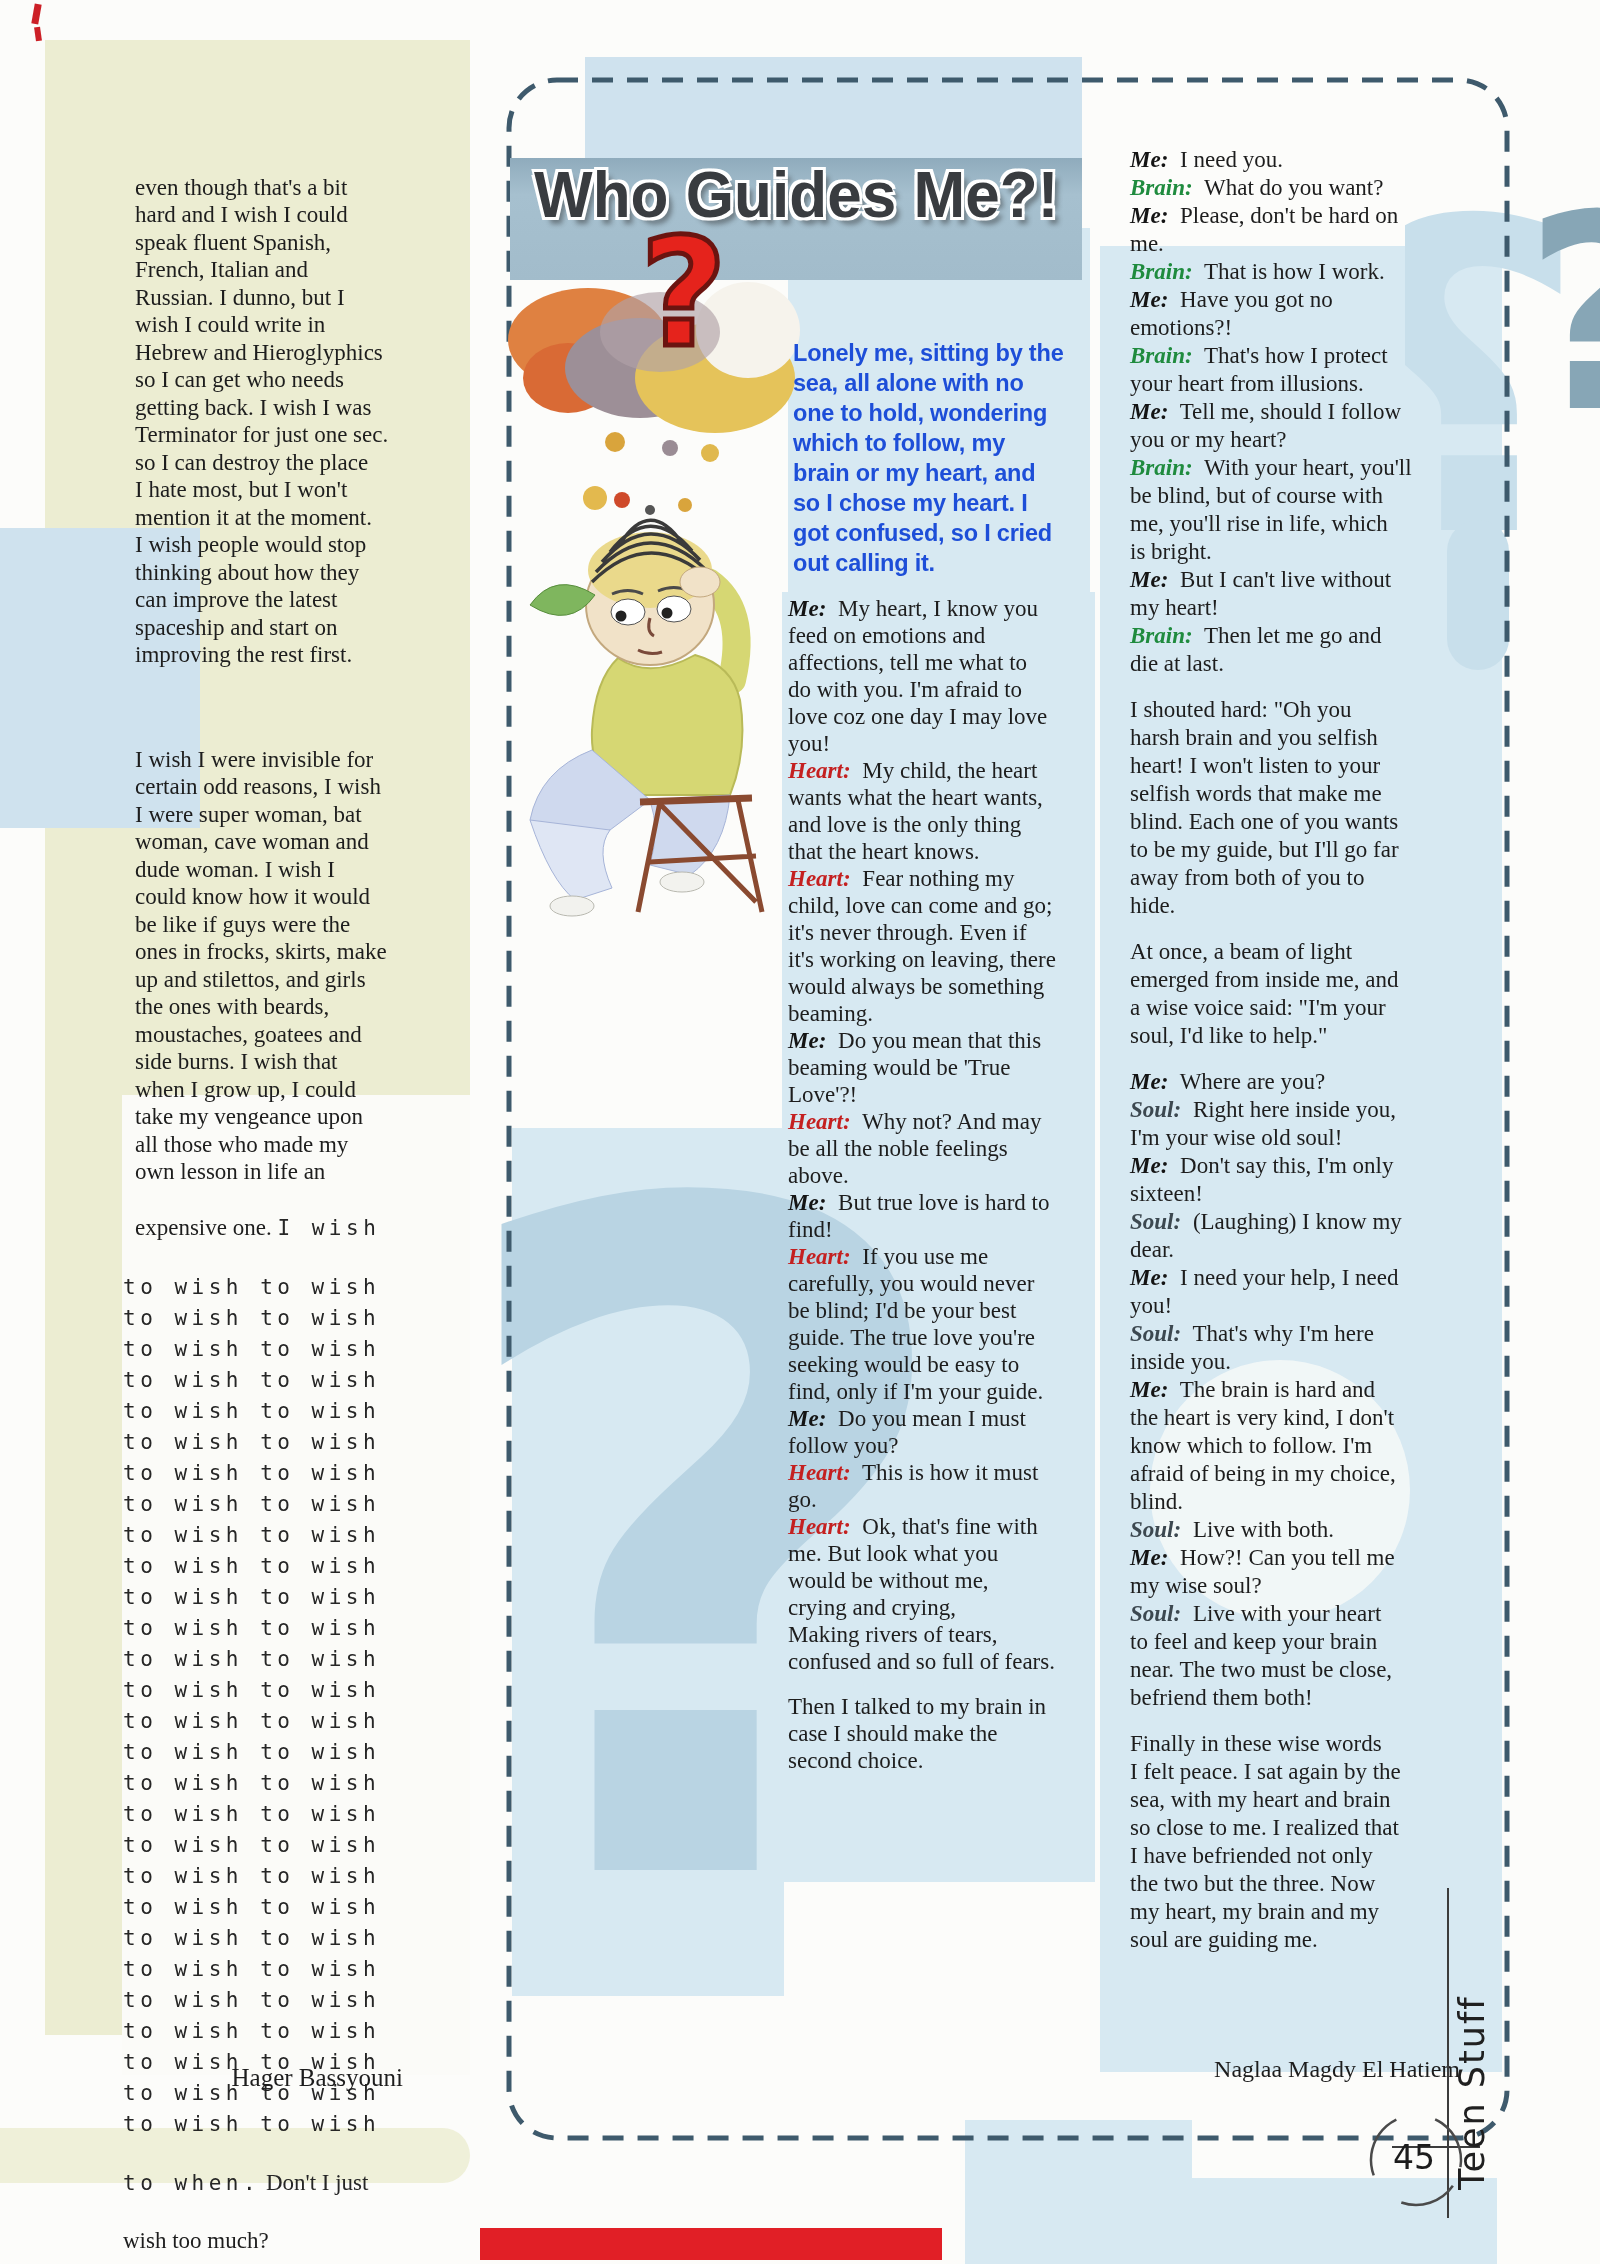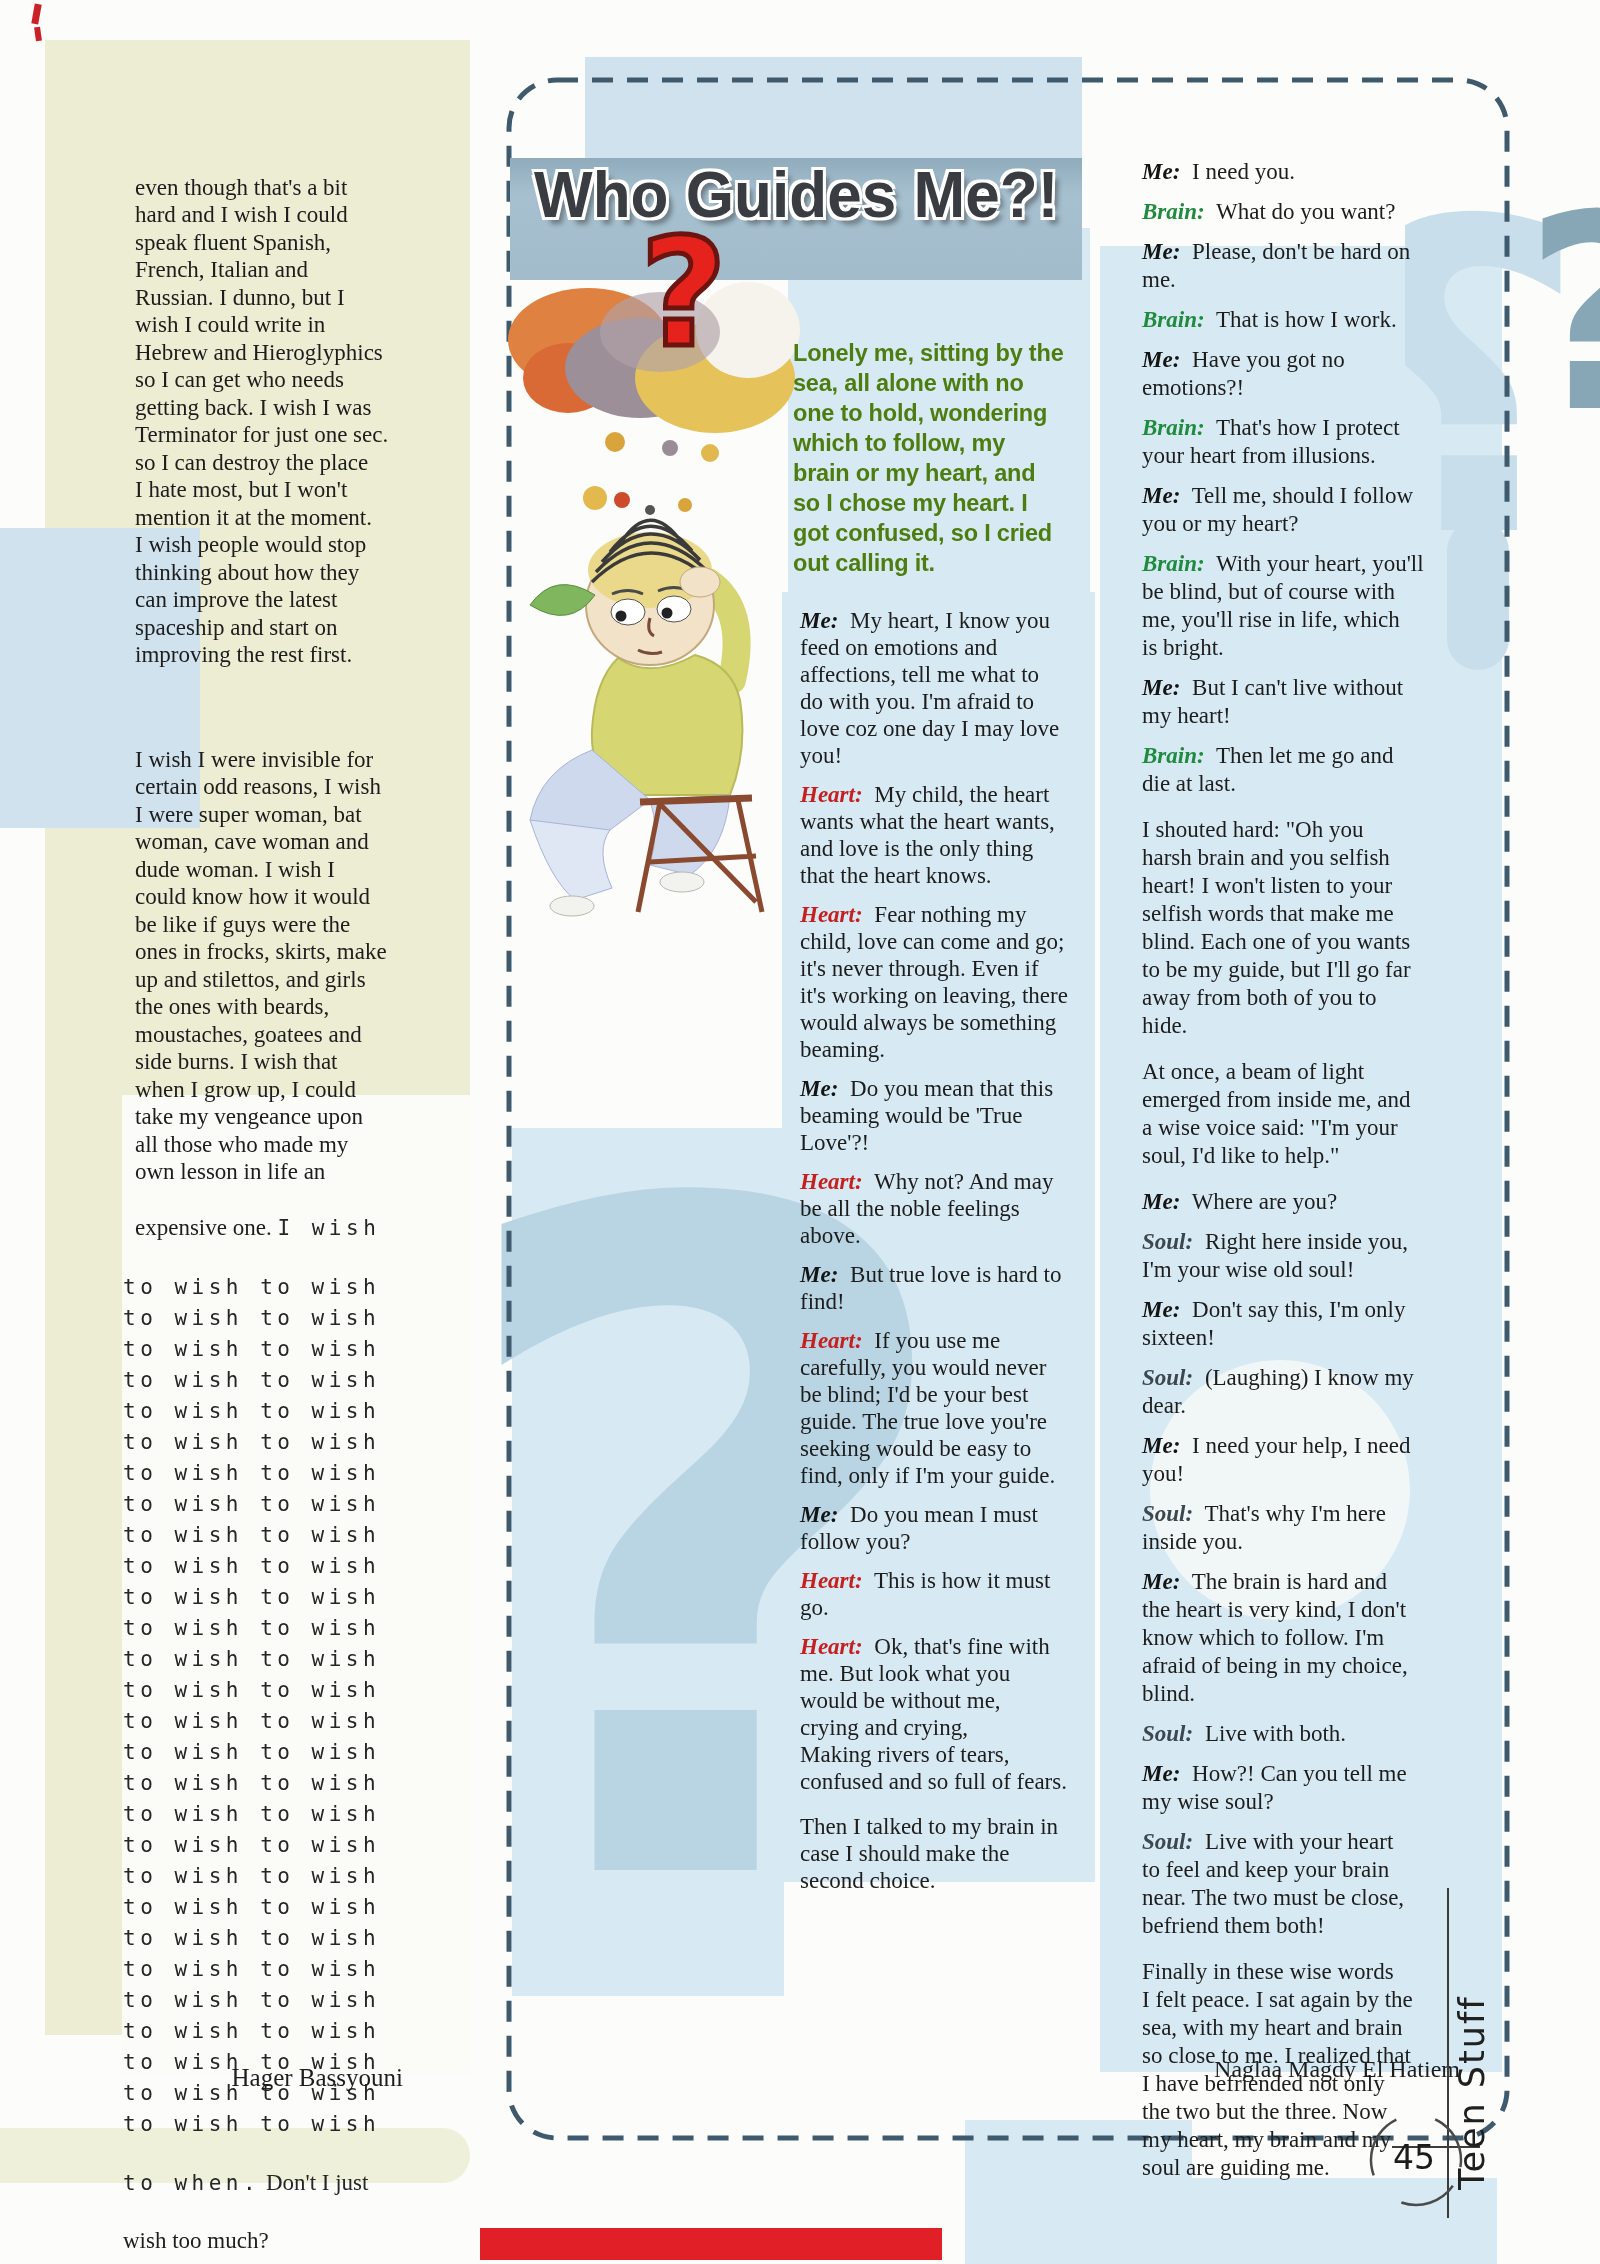--- a/index.html
+++ b/index.html
@@ -23,25 +23,25 @@
   
   .txt{z-index:4;white-space:pre-line;}
   .leftcol{left:123px;top:146px;width:300px;font-size:23px;line-height:27.5px;}
   .leftcol .serif{padding-left:12px;}
   .mono, .typedline{font-family:"DejaVu Sans Mono", monospace;font-size:21px;letter-spacing:4.5px;
         line-height:31px;color:#262626;}
   .typedline{white-space:nowrap;}
   .pgap{height:22px;}
   .byline-left{left:123px;top:2064px;width:280px;text-align:right;font-size:25px;z-index:4;}
   .intro{left:793px;top:338px;width:335px;font-family:"Liberation Sans", sans-serif;font-weight:bold;
-         font-size:23.5px;line-height:30px;letter-spacing:-0.2px;color:#4d7c0f;z-index:4;white-space:pre-line;}
+         font-size:23.5px;line-height:30px;letter-spacing:-0.2px;color:#1d4ed8;z-index:4;white-space:pre-line;}
   .dlgcol{z-index:4;font-size:23px;}
   .col-mid{left:788px;top:595px;width:330px;line-height:27px;}
   .col-right{left:1130px;top:146px;width:335px;line-height:28px;}
-  .dlg{margin:12px;white-space:pre-line;}
+  .dlg{margin:0;white-space:pre-line;}
   .dlg.gap{margin-top:18px;}
   .spk{font-weight:bold;font-style:italic;margin-right:6px;}
   .byline-right{left:1130px;top:2056px;width:330px;text-align:right;padding-right:18px;font-size:24px;z-index:4;}
   
   .vline{left:1447px;top:1888px;width:2px;height:330px;background:#3c3c3c;z-index:5;}
   .hline{left:1392px;top:2146px;width:88px;height:2px;background:#3c3c3c;z-index:5;}
   .brand{left:1452px;top:2190px;transform:rotate(-90deg);transform-origin:0 0;
          font-family:"DejaVu Sans", sans-serif;font-size:35px;letter-spacing:2px;color:#202020;z-index:5;white-space:nowrap;}
   .folio{left:1393px;top:2138px;font-family:"DejaVu Sans", sans-serif;font-size:33px;color:#1c1c1c;z-index:6;}
   .folio-ring{left:1366px;top:2110px;z-index:5;}

